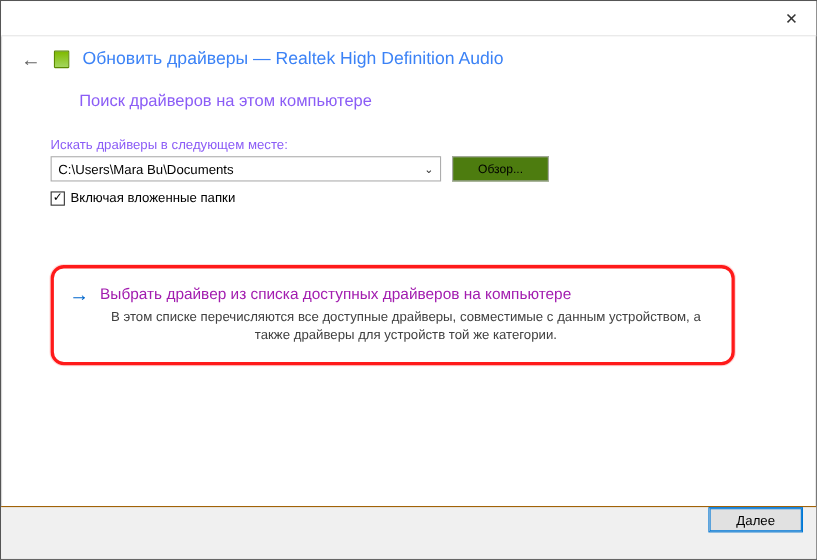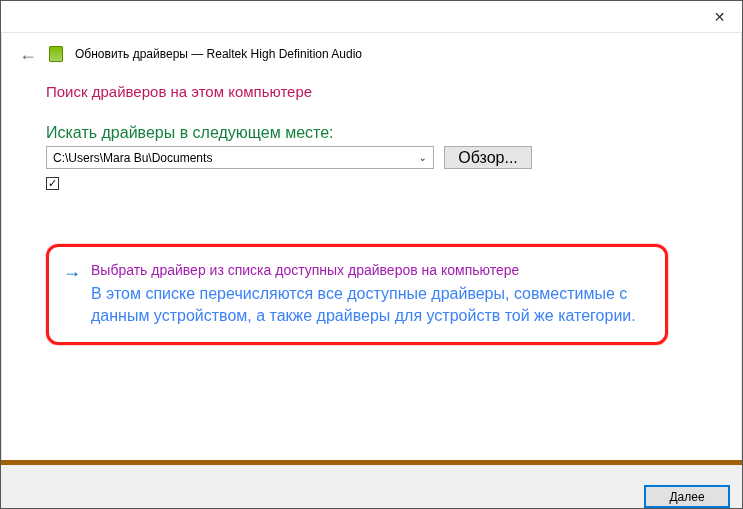--- a/index.html
+++ b/index.html
@@ -50,68 +50,69 @@
     }
     .dev-icon {
       width: 14px;
       height: 16px;
       background: linear-gradient(#7fba00, #a4d65e);
       border: 1px solid #5b8a00;
       border-radius: 1px;
       display: inline-block;
     }
     .breadcrumb-text {
-      color: #000000;
-      font-size: 12px;
+      color: #3b82f6;
+      font-size: 16px;
     }
     .content {
       flex: 1;
       padding: 12px 45px 0 45px;
       position: relative;
     }
     .heading {
-      color: #be185d;
+      color: #8b5cf6;
       font-size: 15px;
       font-weight: 400;
       margin-bottom: 24px;
+      margin-left: 26px;
     }
     .field-label {
-      color: #15803d;
-      font-size: 16px;
+      color: #8b5cf6;
+      font-size: 12px;
       margin-bottom: 4px;
     }
     .path-row {
       display: flex;
       gap: 10px;
       align-items: center;
       margin-bottom: 8px;
     }
     .path-combo {
-      width: 388px;
+      width: 355px;
       height: 23px;
       border: 1px solid #adadad;
       display: flex;
       align-items: center;
       padding: 0 6px;
       font-size: 12px;
       background: #fff;
       position: relative;
     }
     .path-combo .chev {
       position: absolute;
       right: 6px;
       font-size: 10px;
       color: #333;
     }
     .browse-btn {
       width: 88px;
       height: 23px;
       border: 1px solid #adadad;
-      background: #e5e5e5;
-      font-size: 16px;
+      background: #4d7c0f;
+      font-size: 11px;
       display: flex;
       align-items: center;
       justify-content: center;
     }
     .check-row {
       display: flex;
       align-items: center;
       gap: 5px;
       font-size: 12px;
       margin-bottom: 54px;
@@ -141,30 +142,31 @@
       line-height: 1.2;
       flex-shrink: 0;
     }
     .option-title {
       color: #a21caf;
       font-size: 14px;
       margin-bottom: 4px;
       line-height: 1.3;
     }
     .option-desc {
-      color: #3b82f6;
-      font-size: 16px;
+      color: #404040;
+      font-size: 12px;
       line-height: 1.35;
+      text-align: center;
     }
     .footer {
       height: 48px;
       background: #f0f0f0;
-      border-top: 5px solid #a16207;
-      display: flex;
-      align-items: flex-end;
+      border-top: 1px solid #a16207;
+      display: flex;
+      align-items: flex-start;
       justify-content: flex-end;
       padding: 0 12px;
       gap: 8px;
     }
     .footer-btn {
       width: 86px;
       height: 23px;
       border: 1px solid #adadad;
       background: #e1e1e1;
       font-size: 12px;
@@ -205,20 +207,21 @@
         <span>C:\Users\Mara Bu\Documents</span>
         <span class="chev">⌄</span>
       </div>
       <div class="browse-btn">Обзор...</div>
     </div>
 
     <div class="check-row">
       <div class="checkbox">
         <span>✓</span>
       </div>
+      <span>Включая вложенные папки</span>
     </div>
 
     <div class="option-block">
       <div class="option-arrow">→</div>
       <div>
         <div class="option-title">Выбрать драйвер из списка доступных драйверов на компьютере</div>
         <div class="option-desc">В этом списке перечисляются все доступные драйверы, совместимые с данным устройством, а также драйверы для устройств той же категории.</div>
       </div>
     </div>
 

